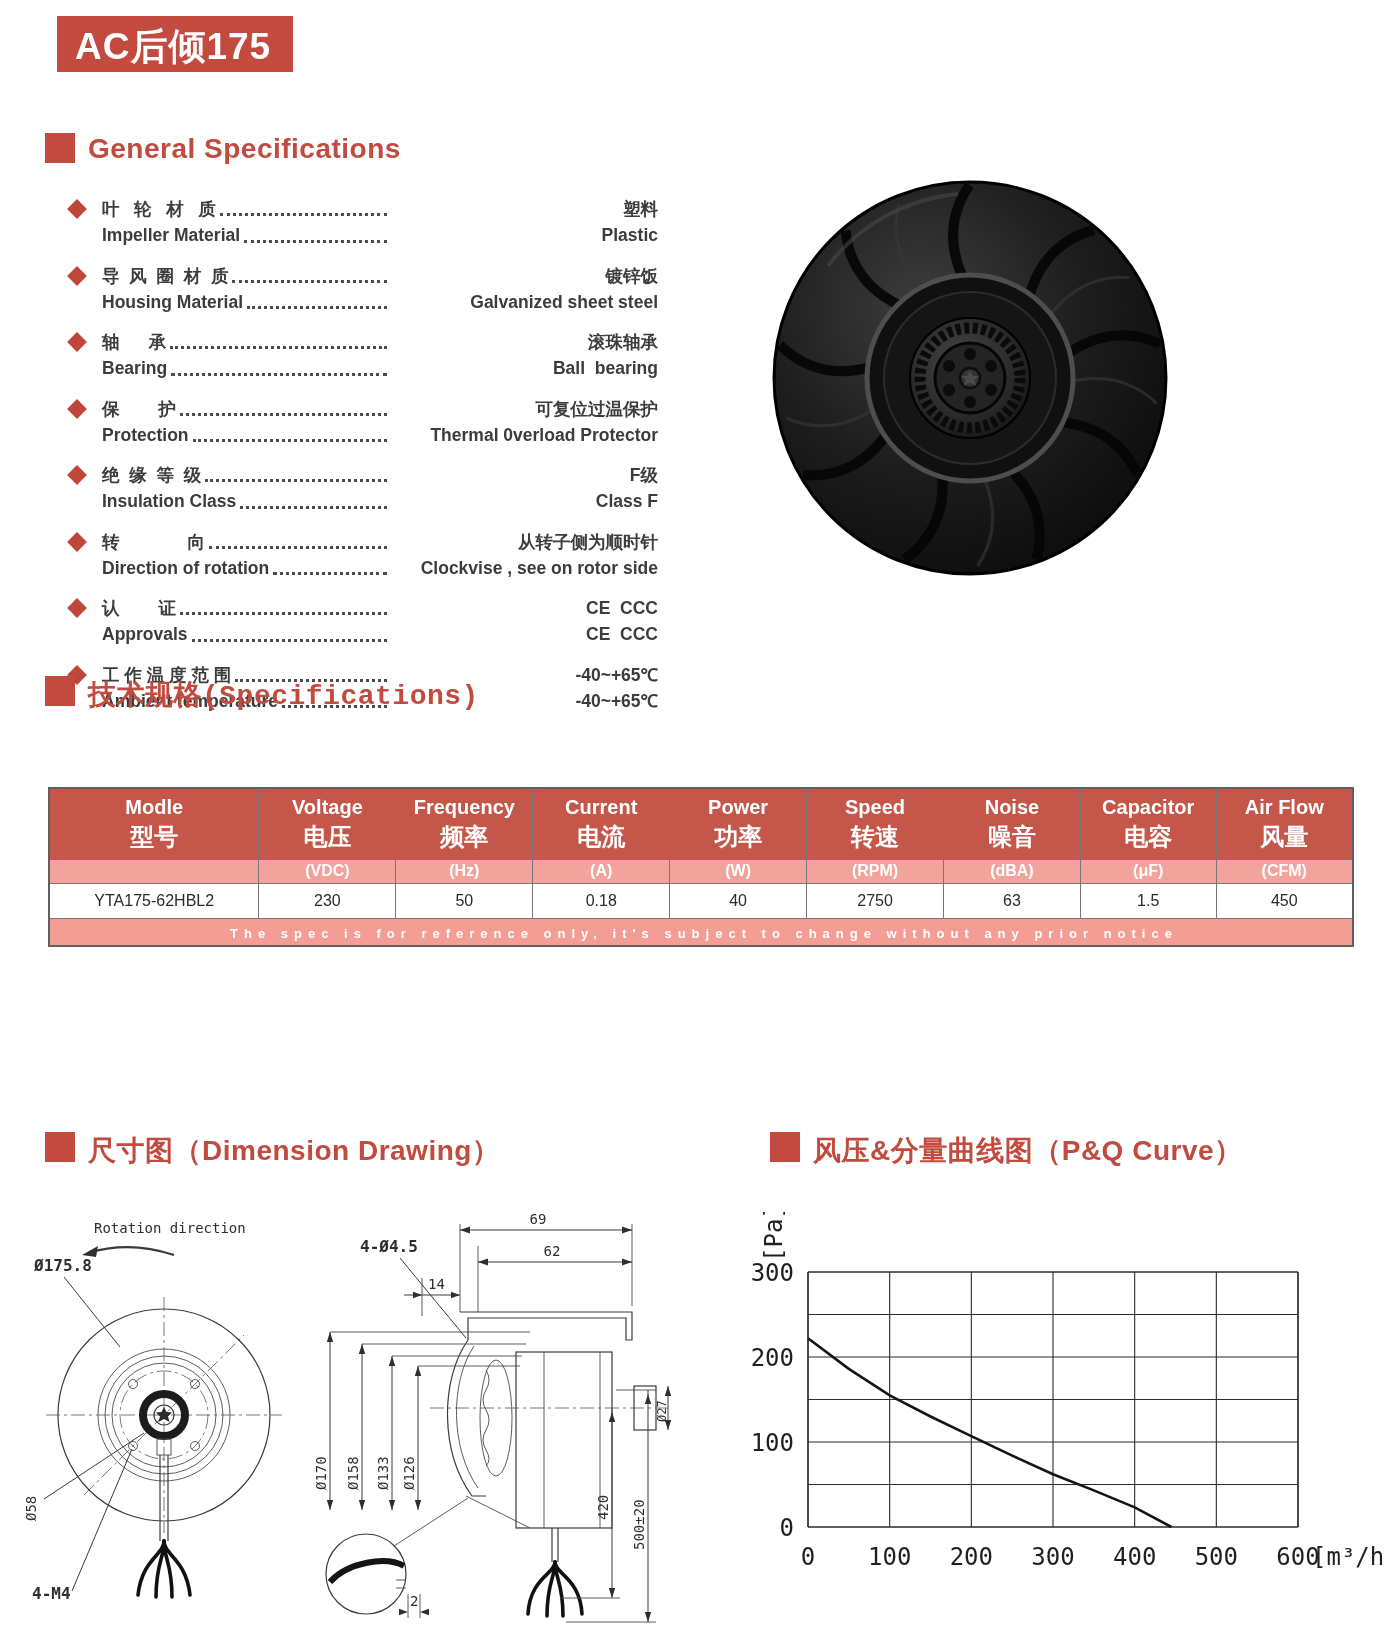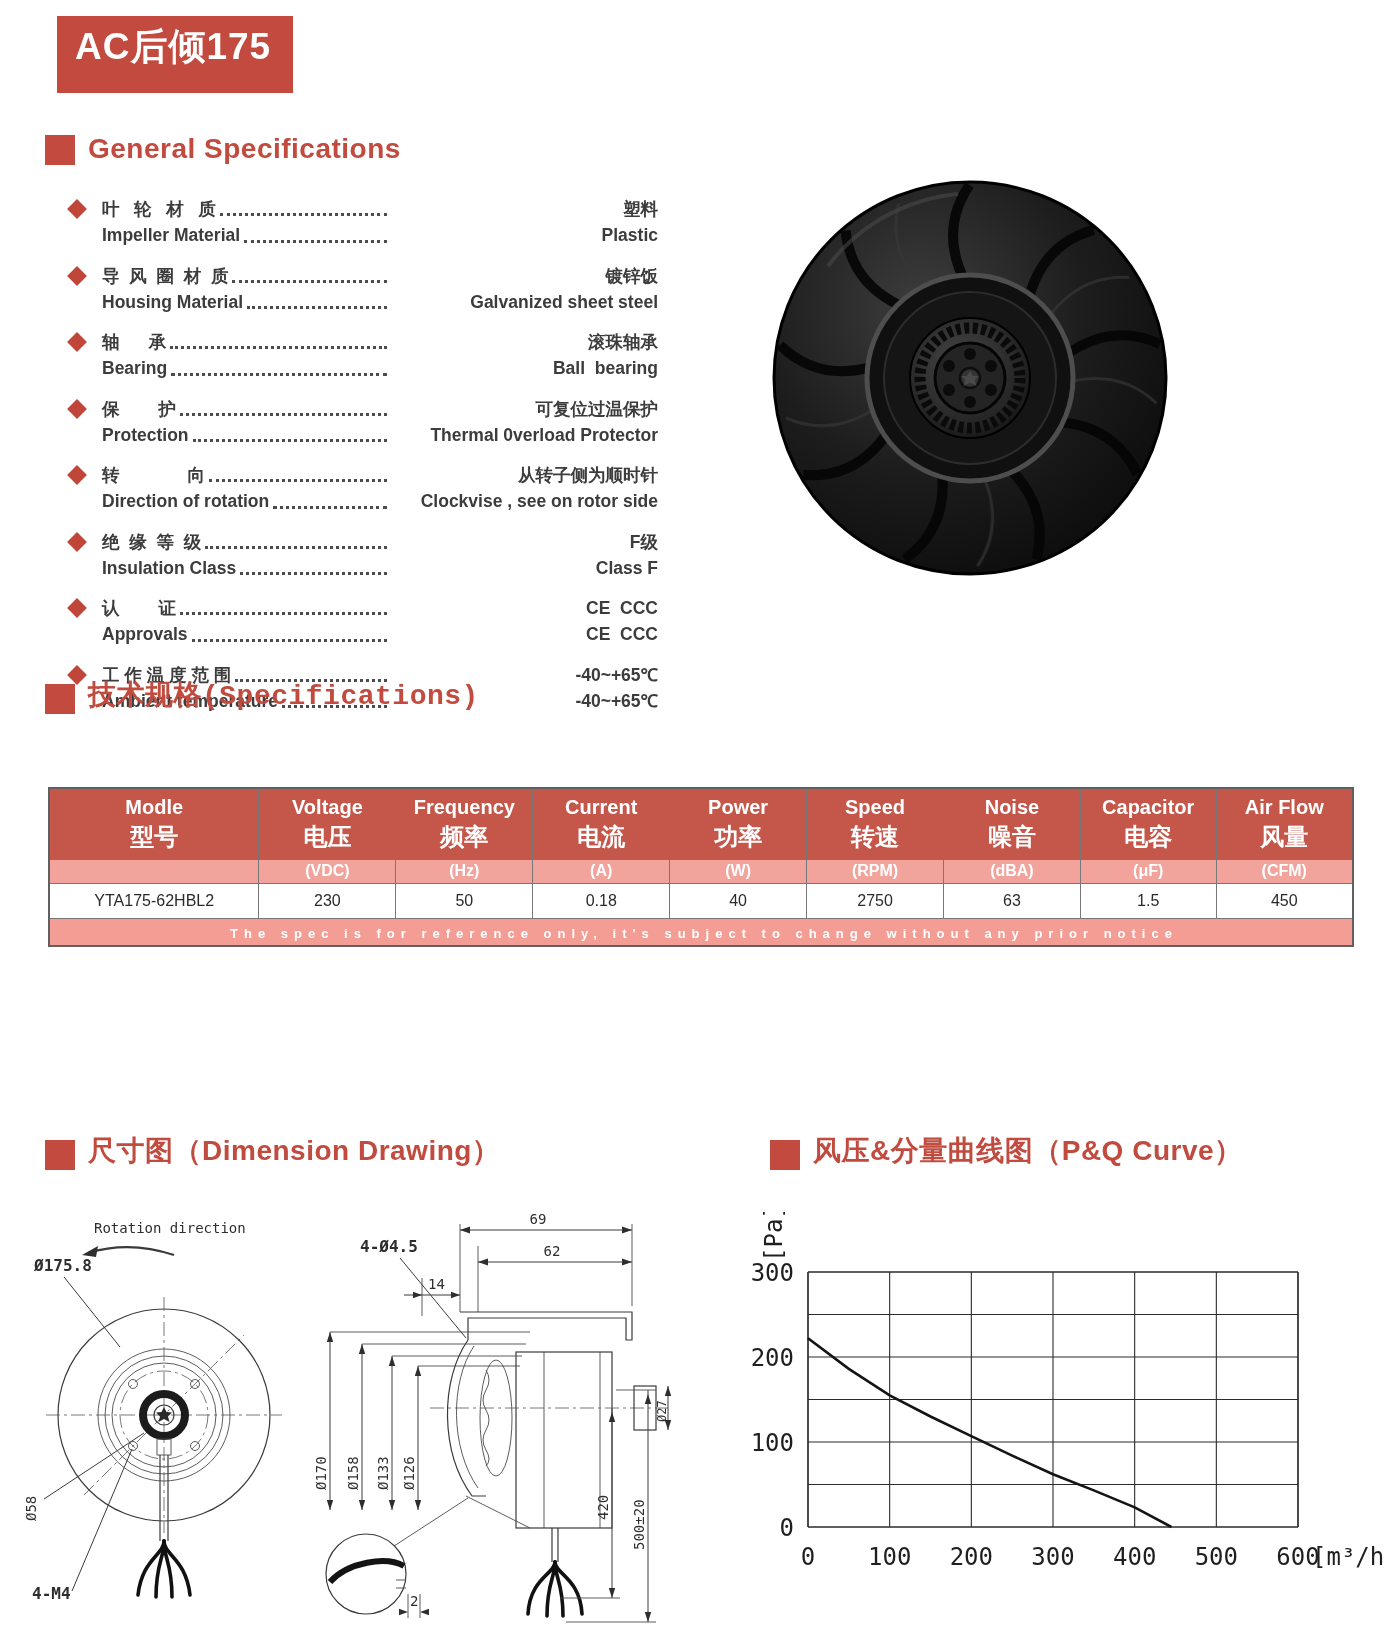--- a/index.html
+++ b/index.html
@@ -1,24 +1,24 @@
 <!DOCTYPE html>
 <html><head>
 <meta charset="utf-8">
 <style>
   html,body{margin:0;padding:0;background:#fff;}
   #page{position:relative;width:1400px;height:1630px;background:#ffffff;overflow:hidden;
         font-family:"Liberation Sans",sans-serif;color:#3c3c3c;}
 
   
   .title-box{position:absolute;left:57px;top:16px;background:#c34a3e;color:#fff;
-             font-size:37px;font-weight:bold;padding:6px 22px 21px 18px;letter-spacing:1px;}
+             font-size:37px;font-weight:bold;padding:6px 22px 0 18px;letter-spacing:1px;}
 
   
-  .sec-hdr{position:absolute;display:flex;align-items:flex-end;gap:13px;}
+  .sec-hdr{position:absolute;display:flex;align-items:flex-start;gap:13px;}
   .red-sq{width:30px;height:30px;background:#c34a3e;flex:0 0 auto;}
   .sec-title{color:#c04b3e;font-size:28px;font-weight:bold;letter-spacing:0.5px;}
 
   
   .spec-list{position:absolute;left:68px;top:196px;width:590px;}
   .spec-item{display:flex;margin-bottom:14px;}
   .diamond{width:14px;height:14px;background:#c0463a;transform:rotate(45deg);
            margin:6px 18px 0 2px;flex:0 0 auto;}
   .spec-lines{flex:1;}
   .spec-line{display:flex;align-items:flex-end;font-weight:bold;font-size:17.5px;line-height:1.5;text-align:right;}
@@ -125,43 +125,43 @@
             <span class="spec-lbl">Protection</span>
             <span class="leader"></span>
             <span class="spec-val">Thermal 0verload Protector</span>
           </div>
       </div>
     </div>
     <div class="spec-item">
       <div class="diamond"></div>
       <div class="spec-lines">
         <div class="spec-line">
+            <span class="spec-lbl">绝  缘  等  级</span>
+            <span class="leader"></span>
+            <span class="spec-val">F级</span>
+          </div>
+        <div class="spec-line">
+            <span class="spec-lbl">Insulation Class</span>
+            <span class="leader"></span>
+            <span class="spec-val">Class F</span>
+          </div>
+      </div>
+    </div>
+    <div class="spec-item">
+      <div class="diamond"></div>
+      <div class="spec-lines">
+        <div class="spec-line">
             <span class="spec-lbl">转              向</span>
             <span class="leader"></span>
             <span class="spec-val">从转子侧为顺时针</span>
           </div>
         <div class="spec-line">
             <span class="spec-lbl">Direction of rotation</span>
             <span class="leader"></span>
             <span class="spec-val">Clockvise , see on rotor side</span>
-          </div>
-      </div>
-    </div>
-    <div class="spec-item">
-      <div class="diamond"></div>
-      <div class="spec-lines">
-        <div class="spec-line">
-            <span class="spec-lbl">绝  缘  等  级</span>
-            <span class="leader"></span>
-            <span class="spec-val">F级</span>
-          </div>
-        <div class="spec-line">
-            <span class="spec-lbl">Insulation Class</span>
-            <span class="leader"></span>
-            <span class="spec-val">Class F</span>
           </div>
       </div>
     </div>
     <div class="spec-item">
       <div class="diamond"></div>
       <div class="spec-lines">
         <div class="spec-line">
             <span class="spec-lbl">认        证</span>
             <span class="leader"></span>
             <span class="spec-val">CE  CCC</span>

